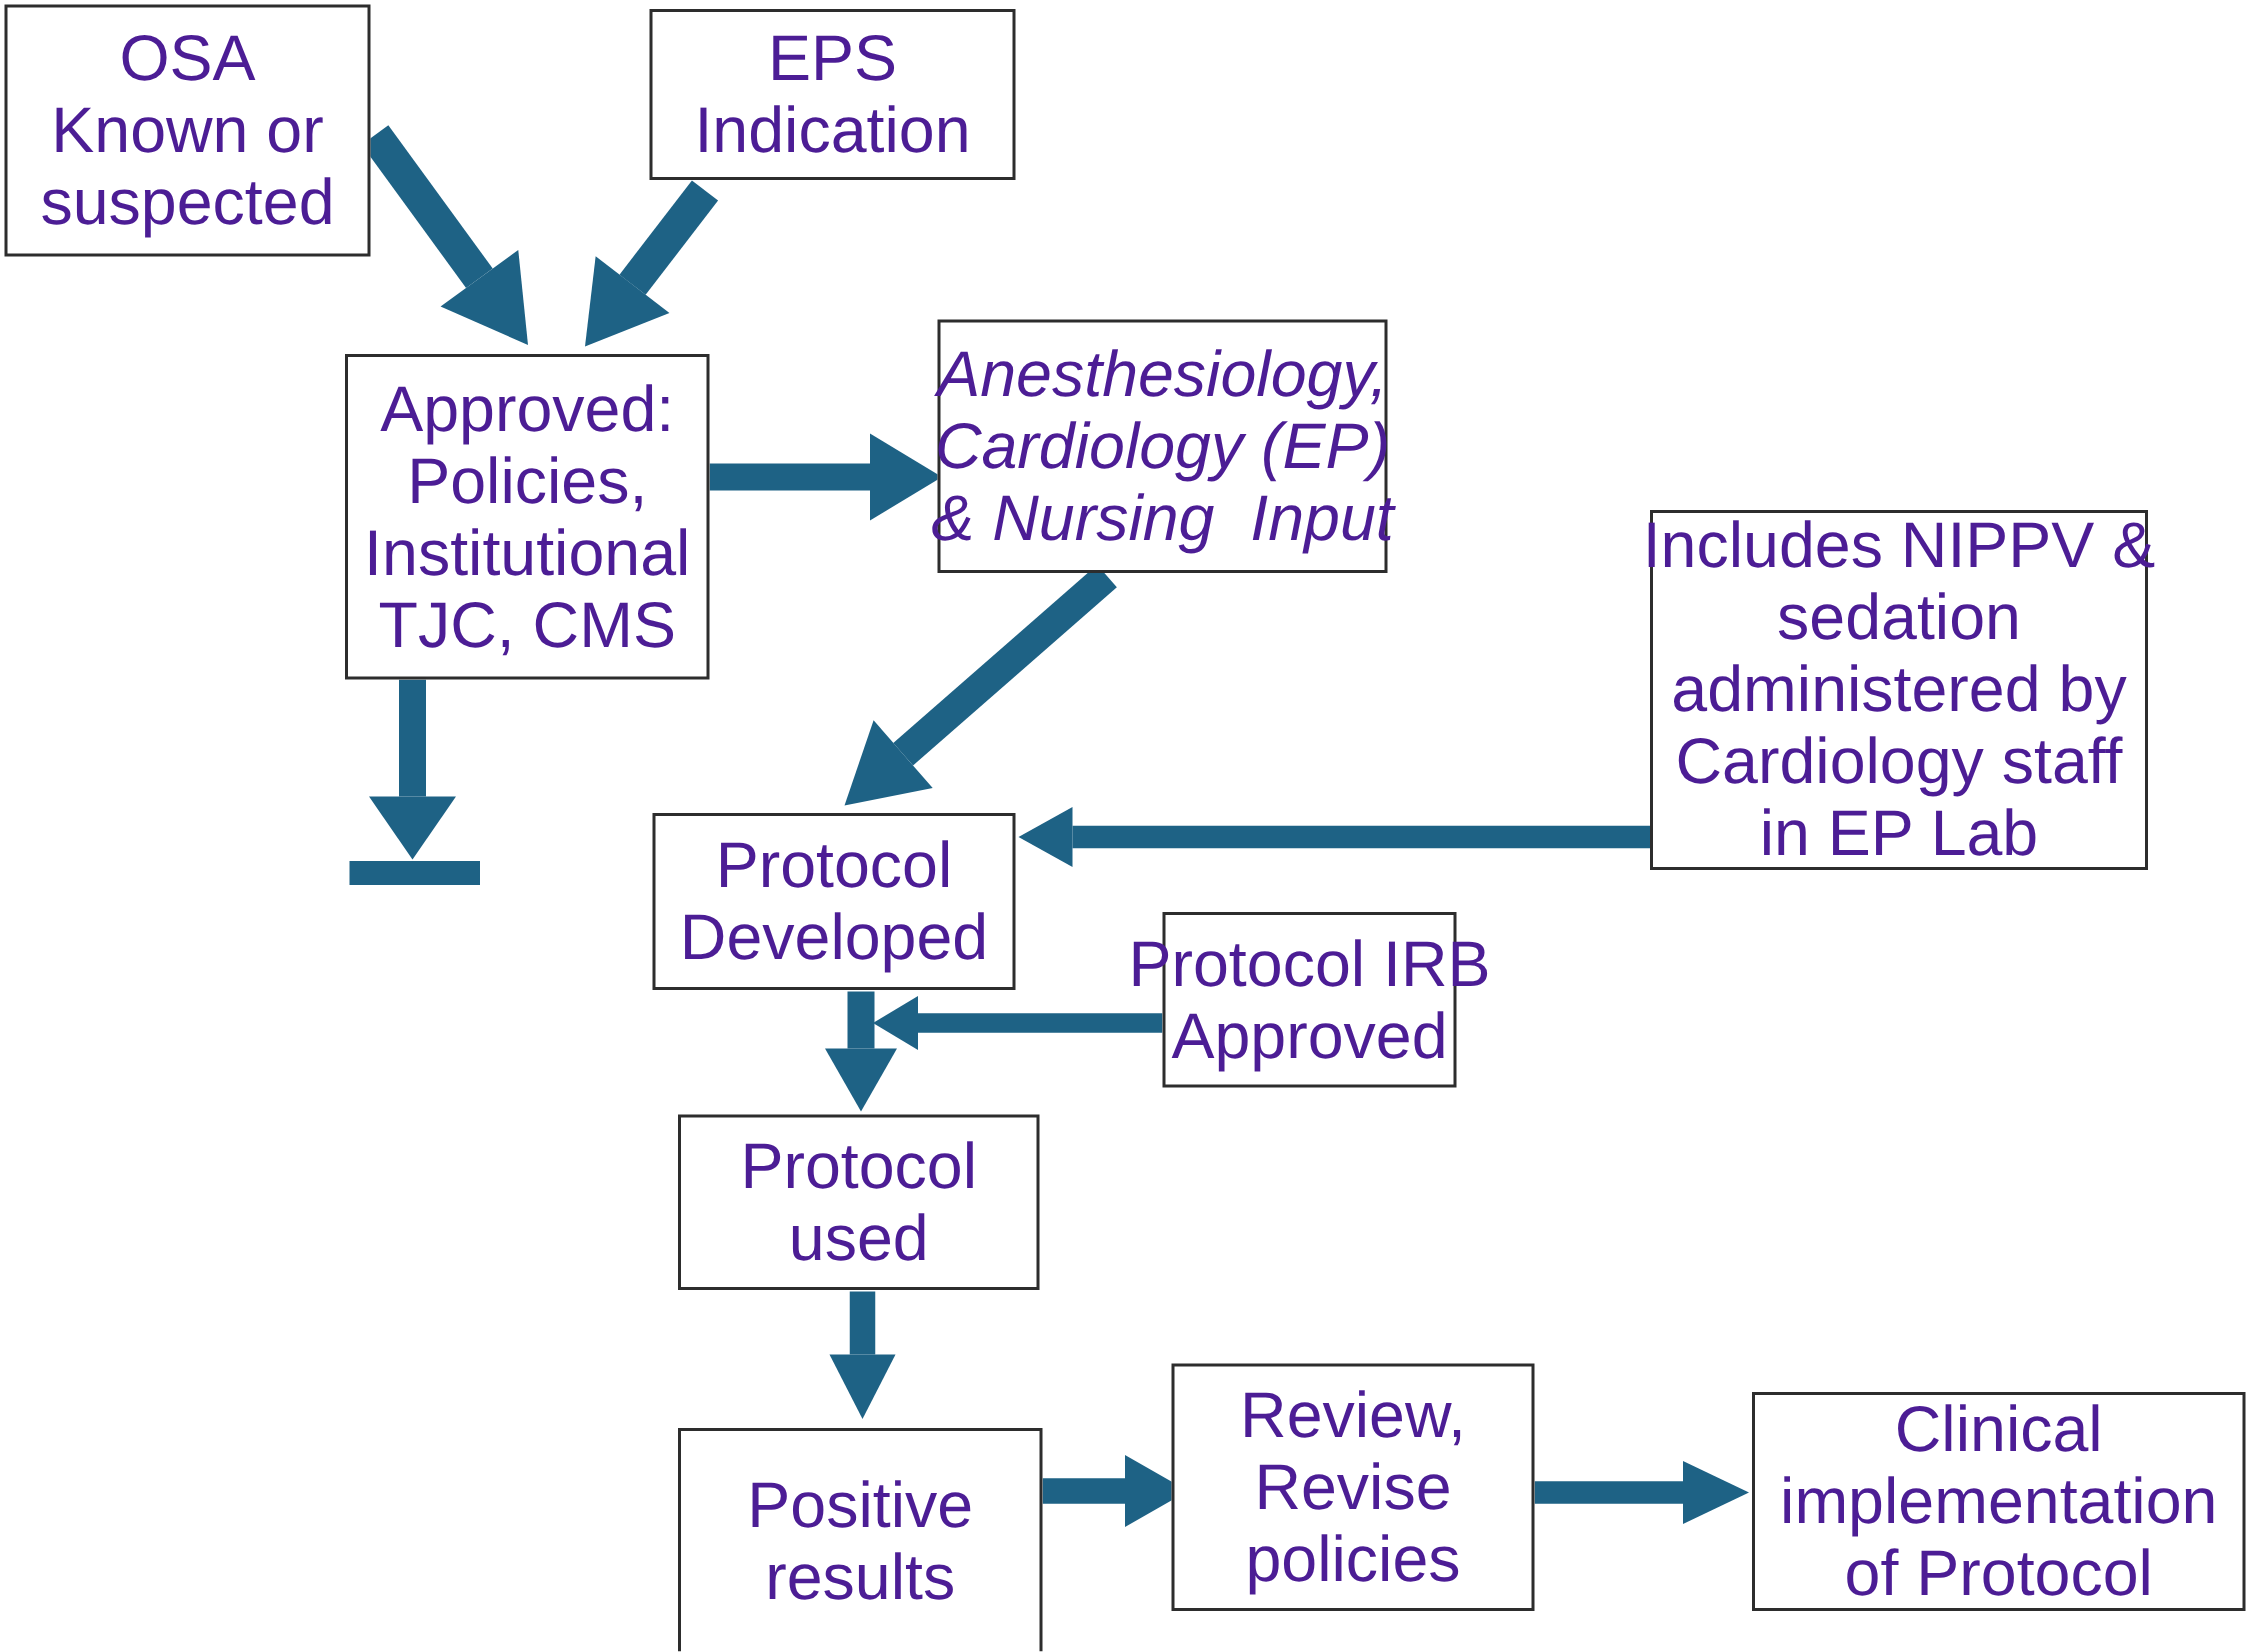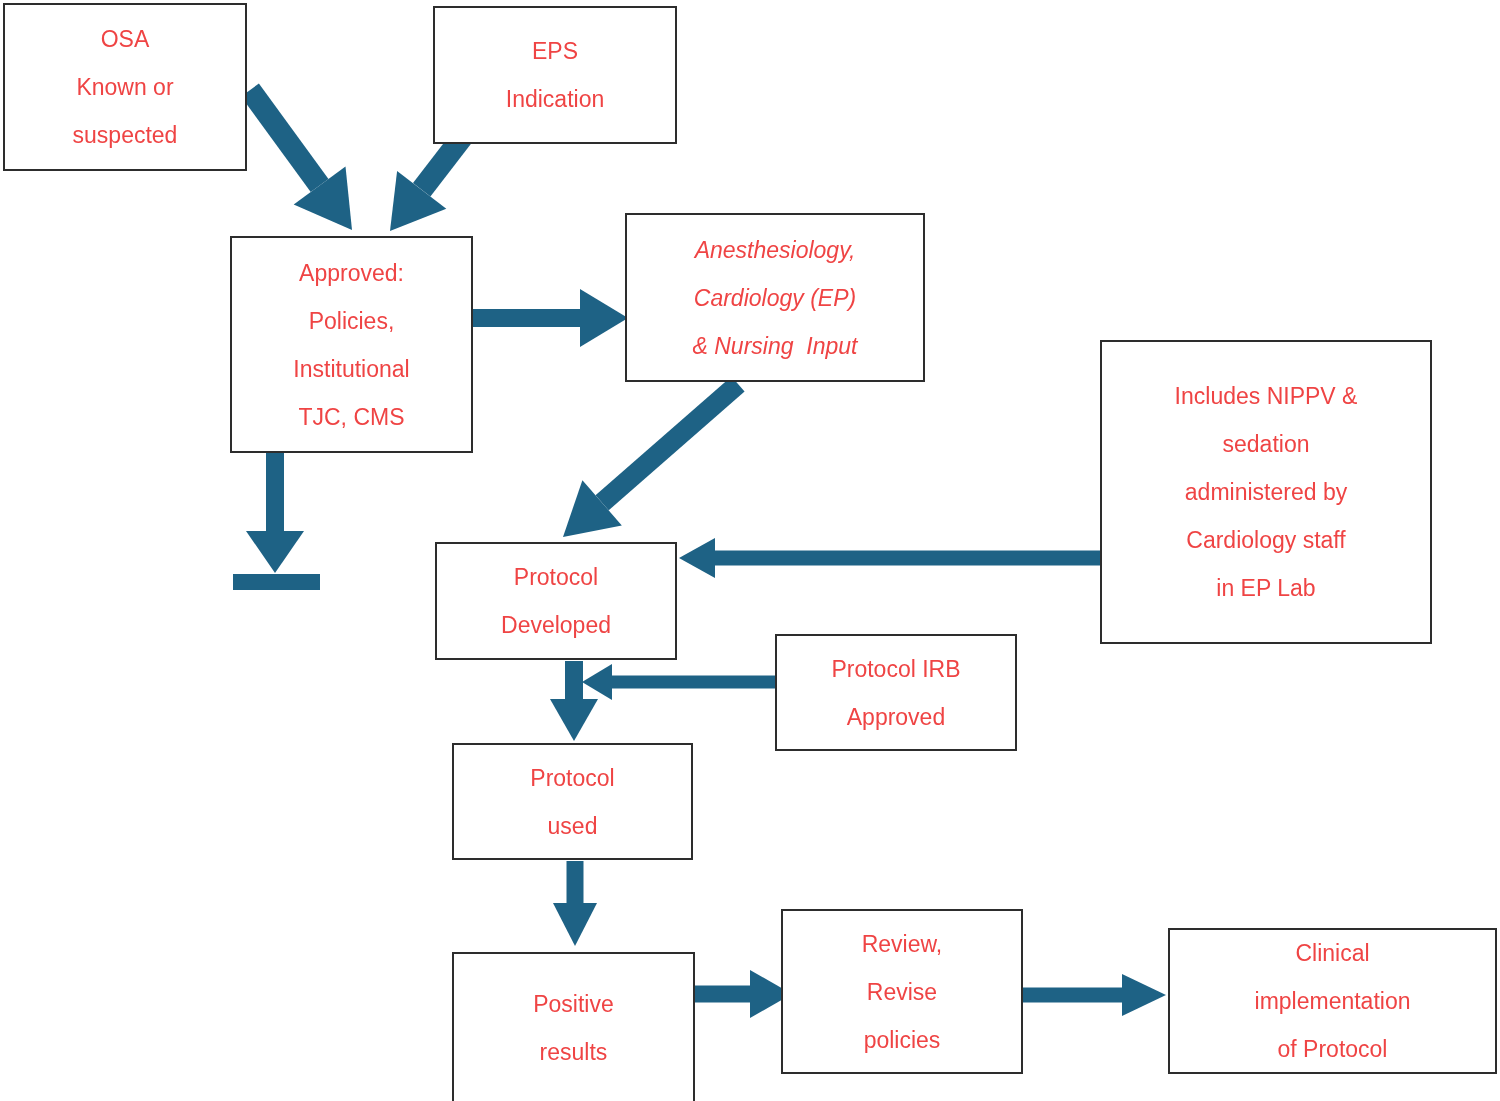--- a/index.html
+++ b/index.html
@@ -27,36 +27,36 @@
   }
   .head, .bar {
     fill: var(--arrow-color, #1E6285);
     stroke: none;
   }
   .node {
     position: absolute;
     box-sizing: border-box;
     border: 2px solid #2d2d2d;
     background: #ffffff;
-    color: #ef4444;
+    color: #4c1d95;
     display: flex;
     align-items: center;
     justify-content: center;
     text-align: center;
-    font-size: 23px;
+    font-size: 43px;
     line-height: 48px;
     white-space: pre;
   }
   .b-osa       { left:3px;    top:3px;   width:244px; height:168px; }
-  .b-eps       { left:433px;  top:6px;   width:244px; height:138px; }
+  .b-eps       { left:433px;  top:6px;   width:244px; height:114px; }
   .b-barriers  { left:230px;  top:236px; width:243px; height:217px; }
   .b-anesth    { left:625px;  top:213px; width:300px; height:169px;font-style:italic; }
-  .b-nippv     { left:1100px; top:340px; width:332px; height:304px; }
+  .b-nippv     { left:1100px; top:340px; width:332px; height:240px; }
   .b-protodev  { left:435px;  top:542px; width:242px; height:118px; }
-  .b-irb       { left:775px;  top:634px; width:242px; height:117px; }
+  .b-irb       { left:775px;  top:608px; width:196px; height:117px; }
   .b-protoused { left:452px;  top:743px; width:241px; height:117px; }
   .b-positive  { left:452px;  top:952px; width:243px; height:152px; }
   .b-review    { left:781px;  top:909px; width:242px; height:165px; }
   .b-clinical  { left:1168px; top:928px; width:329px; height:146px; }
 </style>
 </head>
 <body>
 
 <div id="canvas">
 

